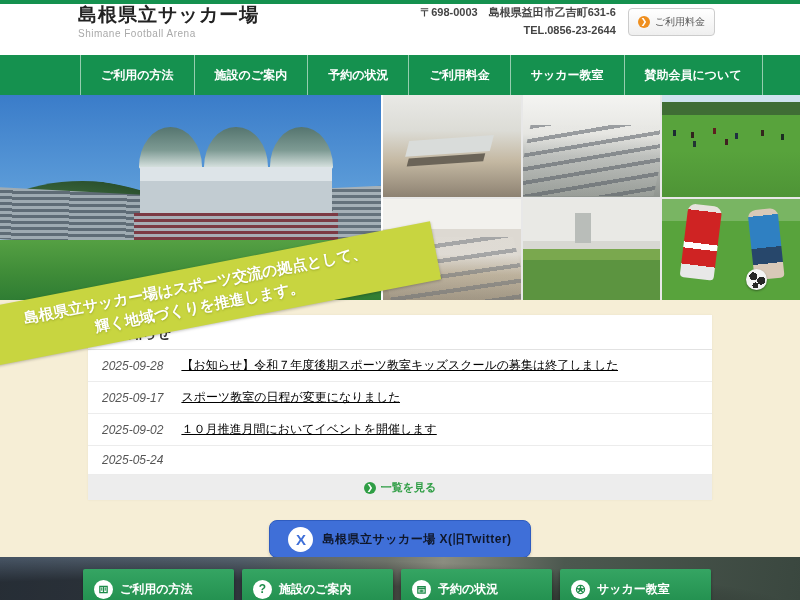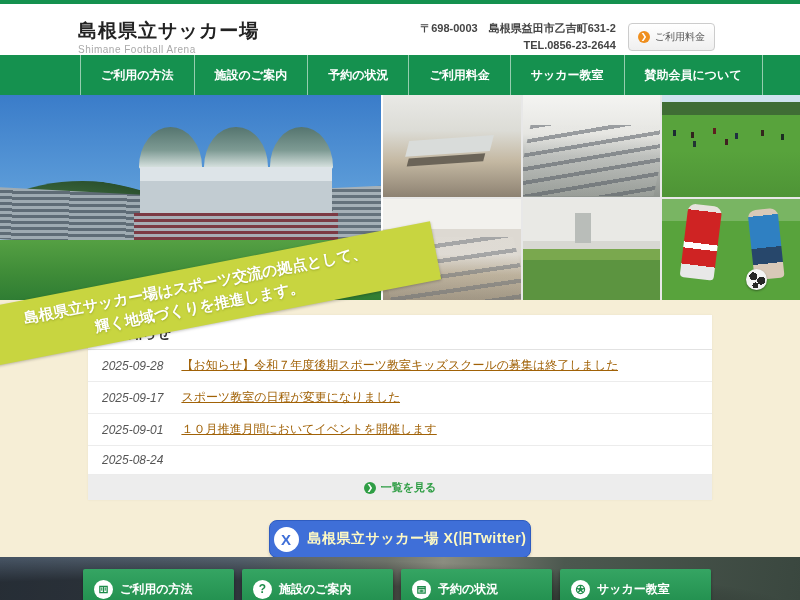--- a/index.html
+++ b/index.html
@@ -1,20 +1,20 @@
 <!DOCTYPE html>
 <html><head>
 <meta charset="utf-8">
 <style>
   * { margin:0; padding:0; box-sizing:border-box; }
   html,body { width:800px; height:600px; overflow:hidden; font-family:"Liberation Sans","DejaVu Sans",sans-serif; background:#fff; }
   .top-border { height:4px; background:#15914f; }
 
   
-  .header { height:51px; background:#fff; display:flex; align-items:flex-end; }
+  .header { height:51px; background:#fff; display:flex; align-items:flex-start; }
   .brand { padding-left:78px; }
   .site-title { font-size:19px; font-weight:bold; color:#222; line-height:1.2; letter-spacing:1px; }
   .site-subtitle { font-size:10px; color:#a9a9a9; margin-top:1px; letter-spacing:.5px; }
   .header-right { margin-left:auto; display:flex; align-items:center; gap:12px; padding-right:85px; }
   .contact-info { text-align:right; font-size:11px; font-weight:bold; color:#444; line-height:1.6; }
   .contact-btn { display:flex; align-items:center; gap:5px; background:linear-gradient(#ffffff,#efefef); border:1px solid #ccc; border-radius:4px; padding:6px 9px; font-size:10px; color:#555; cursor:pointer; }
   .circle-arrow { width:12px; height:12px; border-radius:50%; display:inline-flex; align-items:center; justify-content:center; color:#fff; font-size:8px; line-height:1; flex:0 0 auto; }
   .circle-arrow.orange { background:#ef8f1f; }
   .circle-arrow.green  { background:#2f9e45; }
 
@@ -54,26 +54,26 @@
   .ph-kids .kid-blue { position:absolute; right:14%; top:10%; width:30px; height:70px; border-radius:8px 8px 4px 4px; background:linear-gradient(180deg,#d9c9b8 0 9%,#2f80c2 9% 55%,#27476b 55% 78%,#d9c9b8 78% 100%); transform:rotate(-6deg); }
   .ph-kids .ball { position:absolute; right:24%; bottom:10%; width:21px; height:21px; border-radius:50%; background:radial-gradient(circle at 35% 35%,#262626 0 4px,transparent 4px),radial-gradient(circle at 72% 55%,#262626 0 4px,transparent 4px),radial-gradient(circle at 45% 78%,#262626 0 3px,transparent 3px),#f4f4f4; box-shadow:0 1px 2px rgba(0,0,0,.4); }
 
   
   .news-section { height:257px; background:#f6eed6; }
   .news-card { width:624px; margin:0 auto; background:#fff; transform:translateY(15px); box-shadow:0 0 2px rgba(0,0,0,.06); }
   .news-head { padding:9px 14px 7px; border-bottom:1px solid #e2e2e2; }
   .news-title { font-size:14px; font-weight:bold; color:#333; border-left:4px solid #1e9454; padding-left:8px; line-height:1.3; }
   .news-row { display:flex; align-items:center; gap:18px; padding:7px 14px; border-bottom:1px solid #ececec; }
   .news-date { font-size:12px; color:#555; flex:0 0 auto;font-style:italic; }
-  .news-link { font-size:12px; color:#a16207; text-decoration:underline; cursor:pointer; white-space:nowrap; overflow:hidden; }
+  .news-link { font-size:12px; color:#000000; text-decoration:underline; cursor:pointer; white-space:nowrap; overflow:hidden; }
   .news-foot { background:#ededed; padding:5px 0; display:flex; justify-content:center; }
   .view-all { display:flex; align-items:center; gap:5px; font-size:11px; font-weight:bold; color:#2f9e45; cursor:pointer; text-decoration:none; }
   .x-button { width:262px; height:38px; margin:35px auto 0; background:#3f6fd8; border:1px solid #2f5cc0; border-radius:8px; display:flex; align-items:center; justify-content:center; gap:9px; cursor:pointer; box-shadow:0 2px 3px rgba(0,0,0,.15); }
   .x-circle { width:25px; height:25px; border-radius:50%; background:#fff; color:#3f6fd8; font-weight:bold; font-size:15px; display:flex; align-items:center; justify-content:center; }
-  .x-label { color:#fef9c3; font-weight:bold; font-size:14px; letter-spacing:.5px; }
+  .x-label { color:#0f172a; font-weight:bold; font-size:12px; letter-spacing:.5px; }
 
   
   .footer { height:43px; position:relative; background:linear-gradient(100deg,#455261 0%,#55616d 30%,#6d7269 48%,#8b8d80 55%,#4c584f 70%,#3a473f 100%); }
   .footer::before { content:""; position:absolute; inset:0; background:radial-gradient(ellipse at 20% 120%,rgba(0,0,0,.45) 0 40%,transparent 70%); }
   .footer-buttons { position:absolute; left:83px; top:12px; display:flex; gap:8px; }
   .fbtn { width:151px; height:40px; background:linear-gradient(180deg,#35a563 0%,#1f8c4b 100%); display:flex; align-items:center; gap:7px; padding-left:11px; color:#fff; font-size:12px; font-weight:bold; cursor:pointer; box-shadow:0 2px 3px rgba(0,0,0,.35); border-radius:2px; white-space:nowrap; }
   .ficon { width:19px; height:19px; border-radius:50%; background:#fff; color:#1f8c4b; display:flex; align-items:center; justify-content:center; font-size:12px; font-weight:bold; flex:0 0 auto; }
   .ficon svg { width:11px; height:11px; stroke:#1f8c4b; fill:none; stroke-width:1.4; }
 
   
@@ -87,21 +87,21 @@
 <div class="page">
   <div class="top-border"></div>
 
   <div class="header">
     <div class="brand">
       <div class="site-title">島根県立サッカー場</div>
       <div class="site-subtitle">Shimane Football Arena</div>
     </div>
     <div class="header-right">
       <div class="contact-info">
-        <div>〒698-0003　島根県益田市乙吉町631-2</div>
+        <div>〒698-0003　島根県益田市乙吉町631-6</div>
         <div>TEL.0856-23-2644</div>
       </div>
       <div class="contact-btn">
         <span class="circle-arrow orange">❯</span>
         <span>ご利用料金</span>
       </div>
     </div>
   </div>
 
   <div class="nav">
@@ -164,25 +164,25 @@
       </div>
       <div class="news-row">
         <span class="news-date">2025-09-28</span>
         <a class="news-link">【お知らせ】令和７年度後期スポーツ教室キッズスクールの募集は終了しました</a>
       </div>
       <div class="news-row">
         <span class="news-date">2025-09-17</span>
         <a class="news-link">スポーツ教室の日程が変更になりました</a>
       </div>
       <div class="news-row">
-        <span class="news-date">2025-09-01</span>
+        <span class="news-date">2025-09-02</span>
         <a class="news-link">１０月推進月間においてイベントを開催します</a>
       </div>
       <div class="news-row">
-        <span class="news-date">2025-08-24</span>
+        <span class="news-date">2025-05-24</span>
       </div>
       <div class="news-foot">
         <a class="view-all">
           <span class="circle-arrow green">❯</span>
           <span>一覧を見る</span>
         </a>
       </div>
     </div>
     <div class="x-button">
       <span class="x-circle">X</span>

